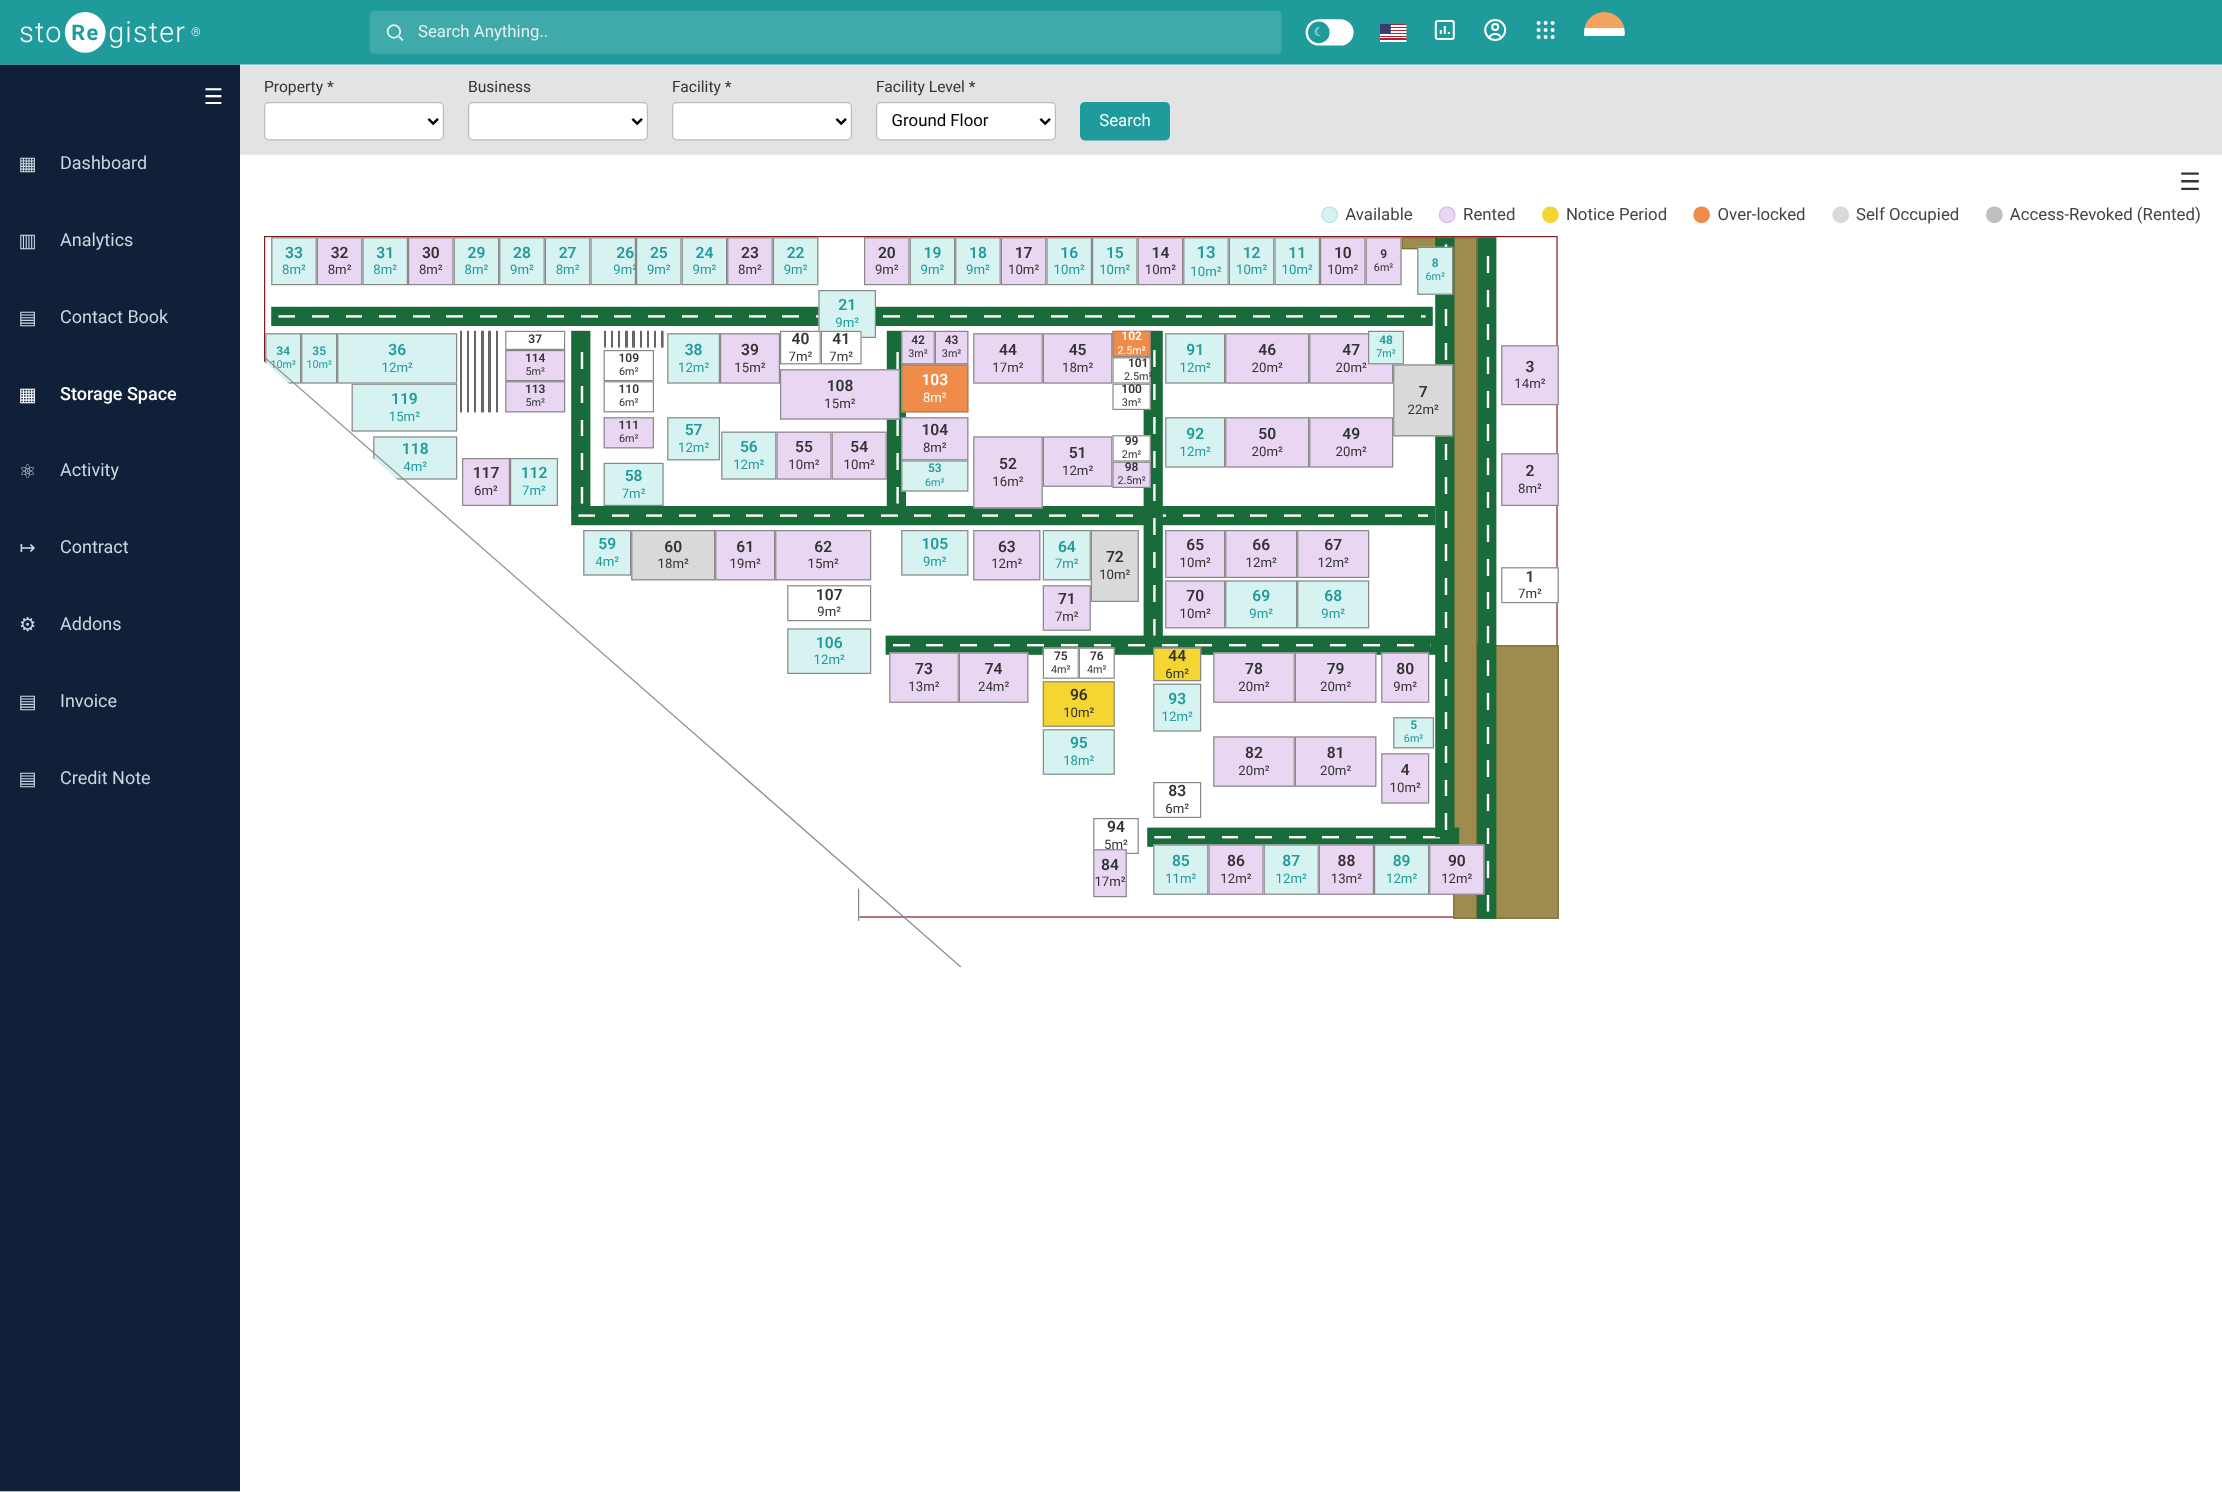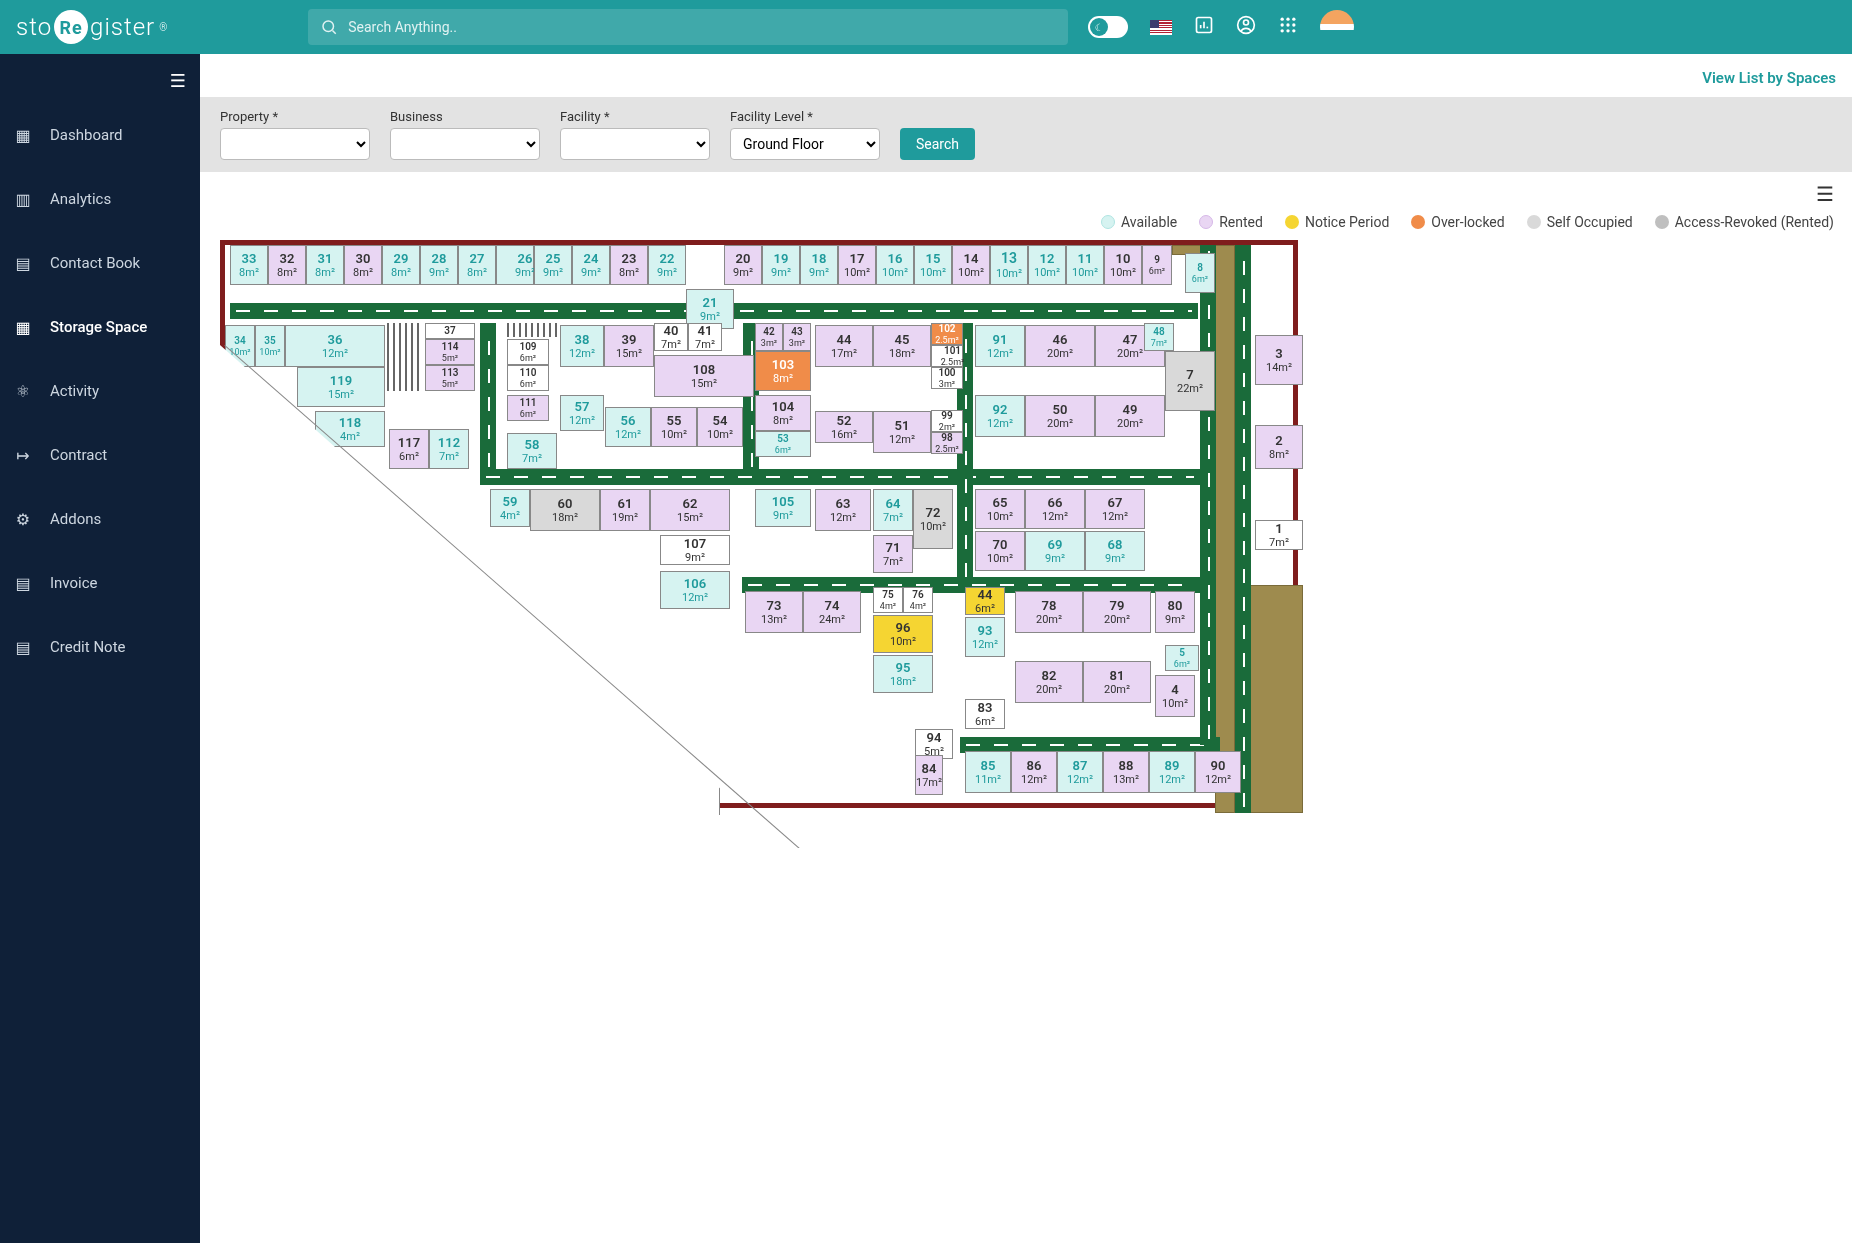--- a/index.html
+++ b/index.html
@@ -51,21 +51,21 @@
 .swatch { width:14px; height:14px; border-radius:50%; }
 .sw-available { background:#d6f3f1; border:1px solid #b0e5e2; }
 .sw-rented { background:#e9d6f3; border:1px solid #d6b8e8; }
 .sw-notice { background:#f5d532; }
 .sw-over { background:#f08c49; }
 .sw-self { background:#d9d9d9; }
 .sw-revoked { background:#bfbfbf; }
 
 
 .plan-wrap { padding:0 20px 40px; overflow:auto; }
-.plan { position:relative; width:1078px; height:568px; border:5px solid #7f1d1d; }
+.plan { position:relative; width:1078px; height:568px; border:1px solid #7f1d1d; }
 .corridor { background:#1a6b3a; }
 .corridor.h::before,.corridor.h::after,.corridor.v::before { content:''; position:absolute; background:repeating-linear-gradient(90deg,#fff 0 14px, transparent 14px 28px); }
 .corridor.h { position:absolute; height:16px; }
 .corridor.h::before { left:6px; right:6px; top:50%; height:2px; transform:translateY(-1px);}
 .corridor.v { position:absolute; width:16px; }
 .corridor.v::before { top:6px; bottom:6px; left:50%; width:2px; background:repeating-linear-gradient(0deg,#fff 0 14px, transparent 14px 28px); }
 .unit { position:absolute; border:1px solid #888; display:flex; flex-direction:column; align-items:center; justify-content:center; font-size:13px; line-height:1.2; cursor:pointer; }
 .unit small { font-size:11px; }
 .u-available { background:#d6f3f1; color:#1f9b9c; }
 .u-rented { background:#e9d6f3; color:#333; }
@@ -171,21 +171,20 @@
           <span>Invoice</span>
         </div>
         <div class="nav-item">
           <span class="nav-icon">▤</span>
           <span>Credit Note</span>
         </div>
       </div>
   </div>
 
   <div class="main">
-    <div class="view-link"><a href="#">View List by Spaces</a></div>
 
     <div class="filter-bar">
       <div class="filter-group">
         <label class="filter-label">Property *</label>
         <select class="filter-select"></select>
       </div>
       <div class="filter-group">
         <label class="filter-label">Business</label>
         <select class="filter-select"></select>
       </div>
@@ -502,21 +501,21 @@
             <small style="font-size:11px">10m²</small>
           </div>
           <div class="unit u-rented" style="left: 530px; top: 150px; width: 56px; height: 36px; z-index: 2;">
             <span style="font-weight:600;font-size:13px">104</span>
             <small style="font-size:11px">8m²</small>
           </div>
           <div class="unit u-available" style="left: 530px; top: 186px; width: 56px; height: 26px; z-index: 2;">
             <span style="font-weight:600;font-size:10px">53</span>
             <small style="font-size:9px">6m²</small>
           </div>
-          <div class="unit u-rented" style="left: 590px; top: 166px; width: 58px; height: 32px; z-index: 2;">
+          <div class="unit u-rented" style="left: 590px; top: 166px; width: 58px; height: 60px; z-index: 2;">
             <span style="font-weight:600;font-size:13px">52</span>
             <small style="font-size:11px">16m²</small>
           </div>
           <div class="unit u-rented" style="left: 648px; top: 166px; width: 58px; height: 42px; z-index: 2;">
             <span style="font-weight:600;font-size:13px">51</span>
             <small style="font-size:11px">12m²</small>
           </div>
           <div class="unit u-white" style="left: 706px; top: 165px; width: 32px; height: 22px; z-index: 2;">
             <span style="font-weight:600;font-size:10px">99</span>
             <small style="font-size:9px">2m²</small>

